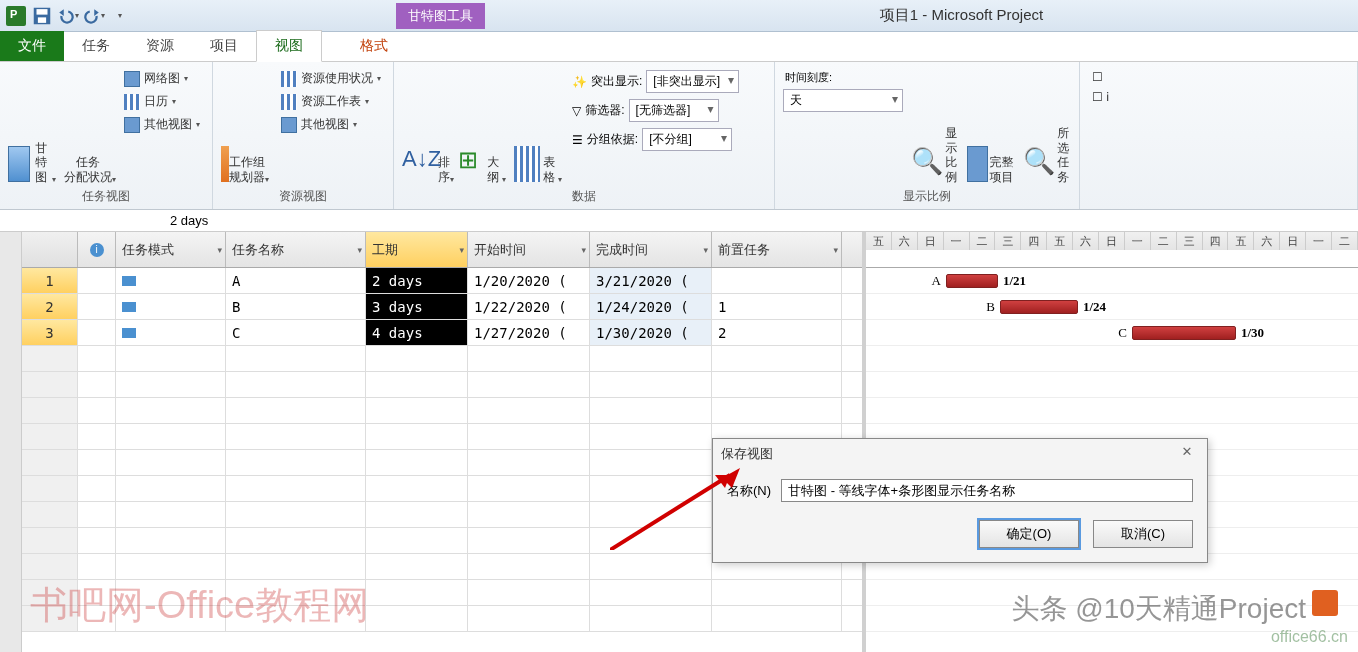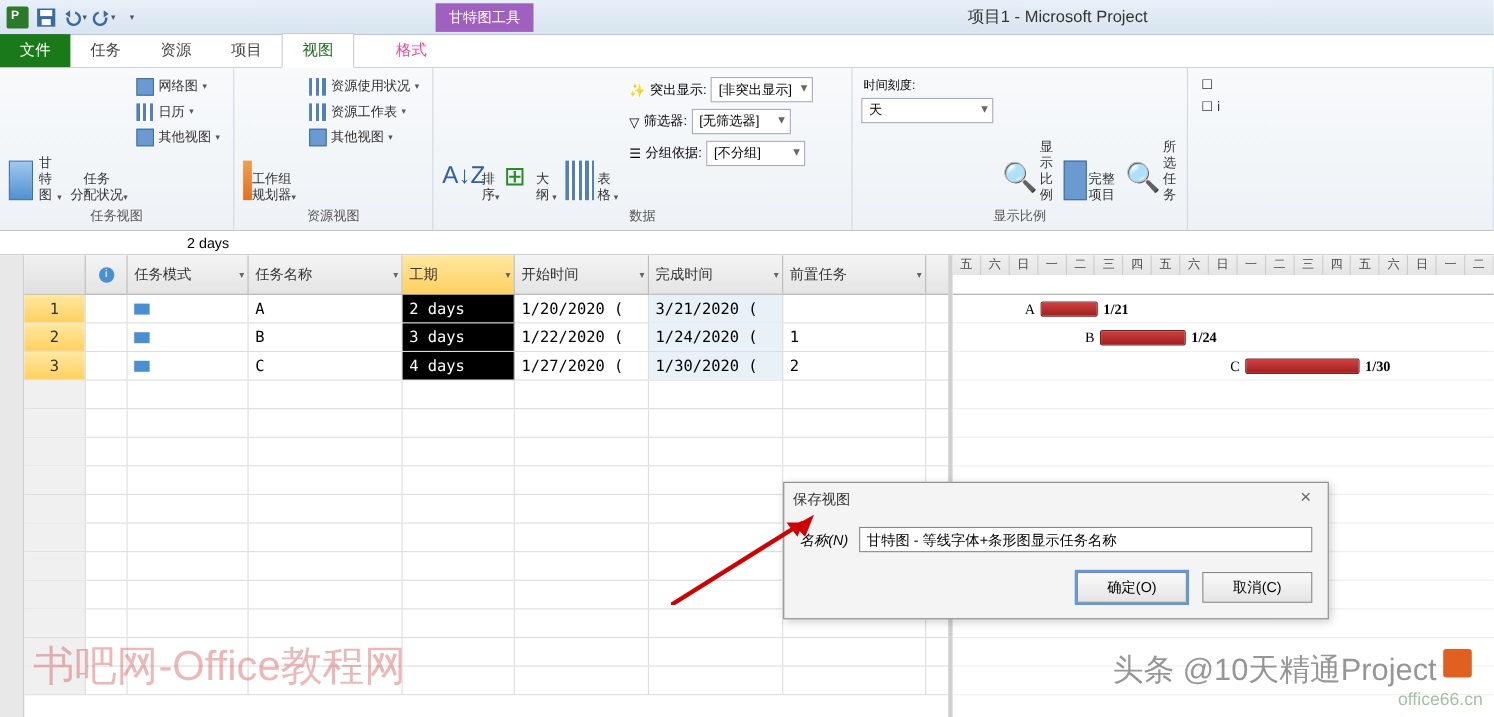--- a/index.html
+++ b/index.html
@@ -13,21 +13,21 @@
 .app-icon::after { content: "P"; color: #fff; font-size: 11px; font-weight: bold; position: absolute; left: 4px; top: 2px; }
 .title-ctx { flex: 0 0 auto; margin-left: 260px; text-align: right; }
 .ctx-tab { background: #a060c0; color: #fff; padding: 4px 12px; font-size: 13px; }
 .title-text { flex: 1; text-align: center; font-size: 15px; color: #333; margin-left: 80px; }
 
 
 .tabs { height: 30px; background: #fff; display: flex; align-items: flex-end; border-bottom: 1px solid #ccc; }
 .tab { padding: 6px 18px; font-size: 14px; color: #444; cursor: pointer; }
 .tab.file { background: #1a7a1a; color: #fff; }
 .tab.active { border: 1px solid #ccc; border-bottom: 1px solid #fff; background: #fff; color: #1a6a1a; margin-bottom: -1px; }
-.tab.ctx { color: #ec4899; }
+.tab.ctx { color: #c2410c; }
 
 
 .ribbon { height: 148px; background: linear-gradient(#f8fafc, #eef2f6); border-bottom: 1px solid #c0c8d0; display: flex; }
 .rgroup { border-right: 1px solid #d0d8e0; padding: 4px 6px 0; display: flex; flex-direction: column; }
 .rgroup-body { flex: 1; display: flex; gap: 4px; }
 .rgroup-label { text-align: center; font-size: 12px; color: #555; padding: 2px 0 4px; }
 .big-btn { width: 52px; display: flex; align-items: flex-end; padding: 2px; cursor: pointer; }
 .big-icon { width: 36px; height: 36px; margin: 2px 0; }
 .big-btn-label { font-size: 12px; text-align: center; line-height: 1.2; color: #333; }
 .small-col { display: flex; flex-direction: column; gap: 2px; padding: 2px; }
@@ -86,21 +86,21 @@
 .gantt-row { height: 26px; border-bottom: 1px solid #eee; position: relative; }
 .gbar { position: absolute; height: 14px; top: 6px; background: linear-gradient(#d04040, #a02020); border: 1px solid #802020; border-radius: 2px; }
 .gbar-label-l { position: absolute; right: 100%; margin-right: 6px; font-size: 13px; font-family: "SimSun"; top: -2px; }
 .gbar-label-r { position: absolute; left: 100%; margin-left: 6px; font-size: 13px; font-family: "SimSun"; top: -2px; font-weight: bold; }
 
 
 .dialog { position: absolute; left: 712px; top: 438px; width: 496px; background: #f4f4f4; border: 1px solid #888; box-shadow: 2px 2px 8px rgba(0,0,0,0.2); z-index: 100; }
 .dlg-title { height: 30px; display: flex; align-items: center; justify-content: space-between; padding: 0 8px; font-size: 13px; color: #333; }
 .dlg-close { width: 24px; height: 20px; text-align: center; cursor: pointer; color: #666; }
 .dlg-body { padding: 10px 14px; display: flex; align-items: center; gap: 10px; }
-.dlg-body label { font-size: 13px; font-style: italic; }
+.dlg-body label { font-size: 13px; }
 .dlg-body input { flex: 1; border: 1px solid #888; padding: 3px 6px; font-size: 13px; }
 .dlg-buttons { padding: 8px 14px 14px; display: flex; justify-content: flex-end; gap: 14px; }
 .dlg-btn { min-width: 100px; padding: 4px 12px; font-size: 13px; border: 1px solid #888; background: linear-gradient(#fafafa,#e4e4e4); cursor: pointer; }
 .dlg-btn.primary { outline: 2px solid #5a9ae0; }
 
 
 .arrow { position: absolute; left: 610px; top: 460px; width: 140px; height: 90px; z-index: 101; pointer-events: none; }
 
 
 .wm1 { position: absolute; left: 30px; top: 580px; font-size: 38px; color: rgba(200,50,50,0.35); font-weight: 500; z-index: 50; pointer-events: none; }

